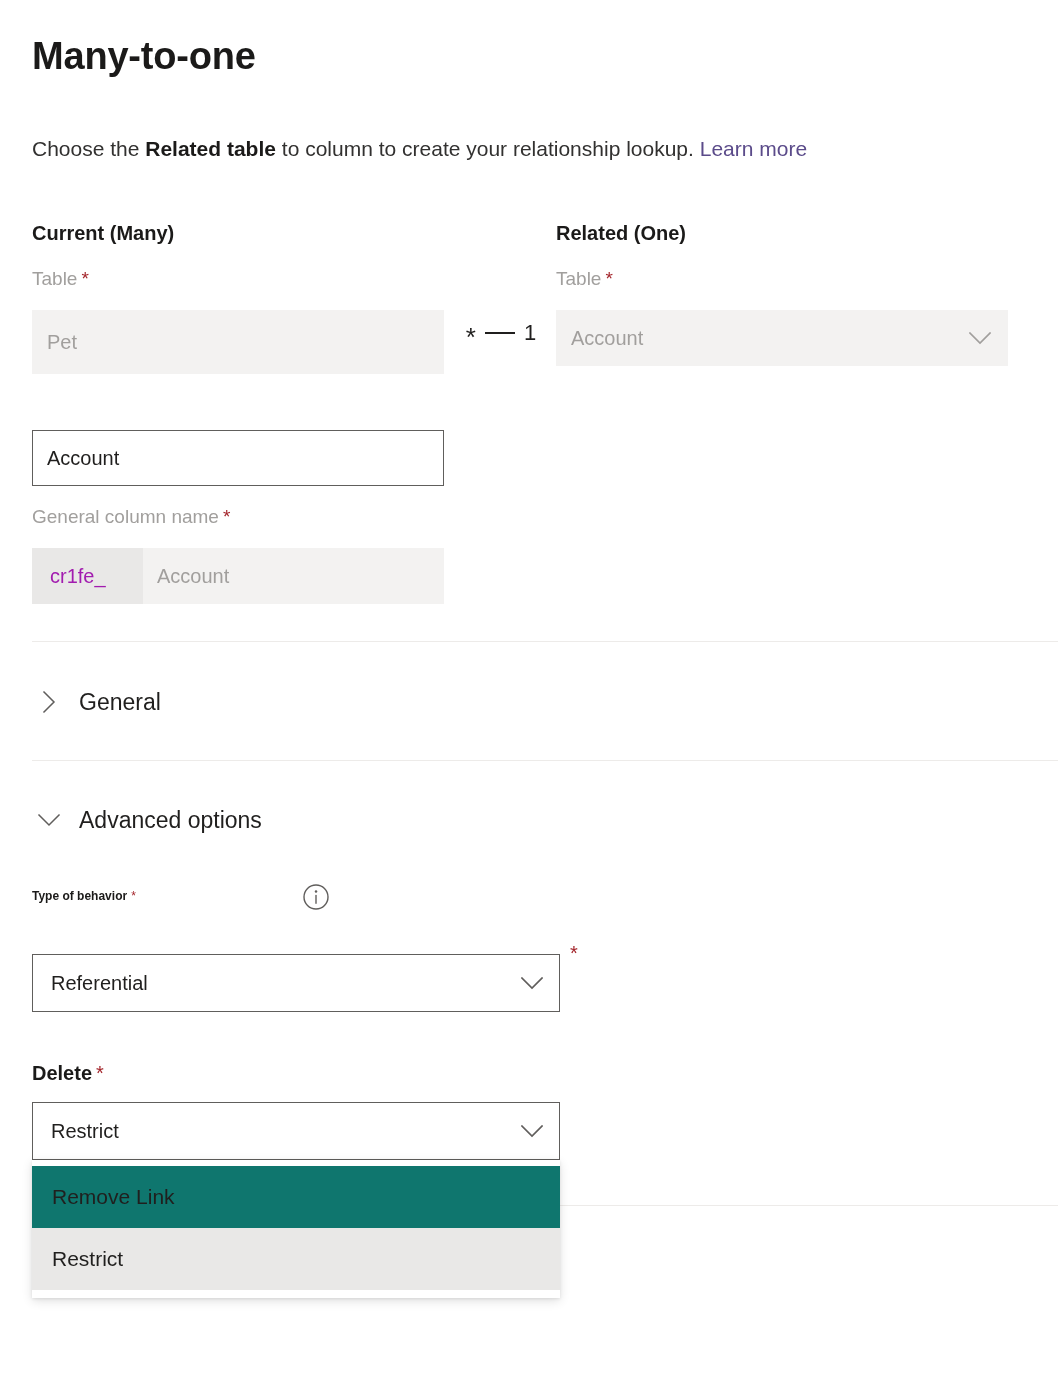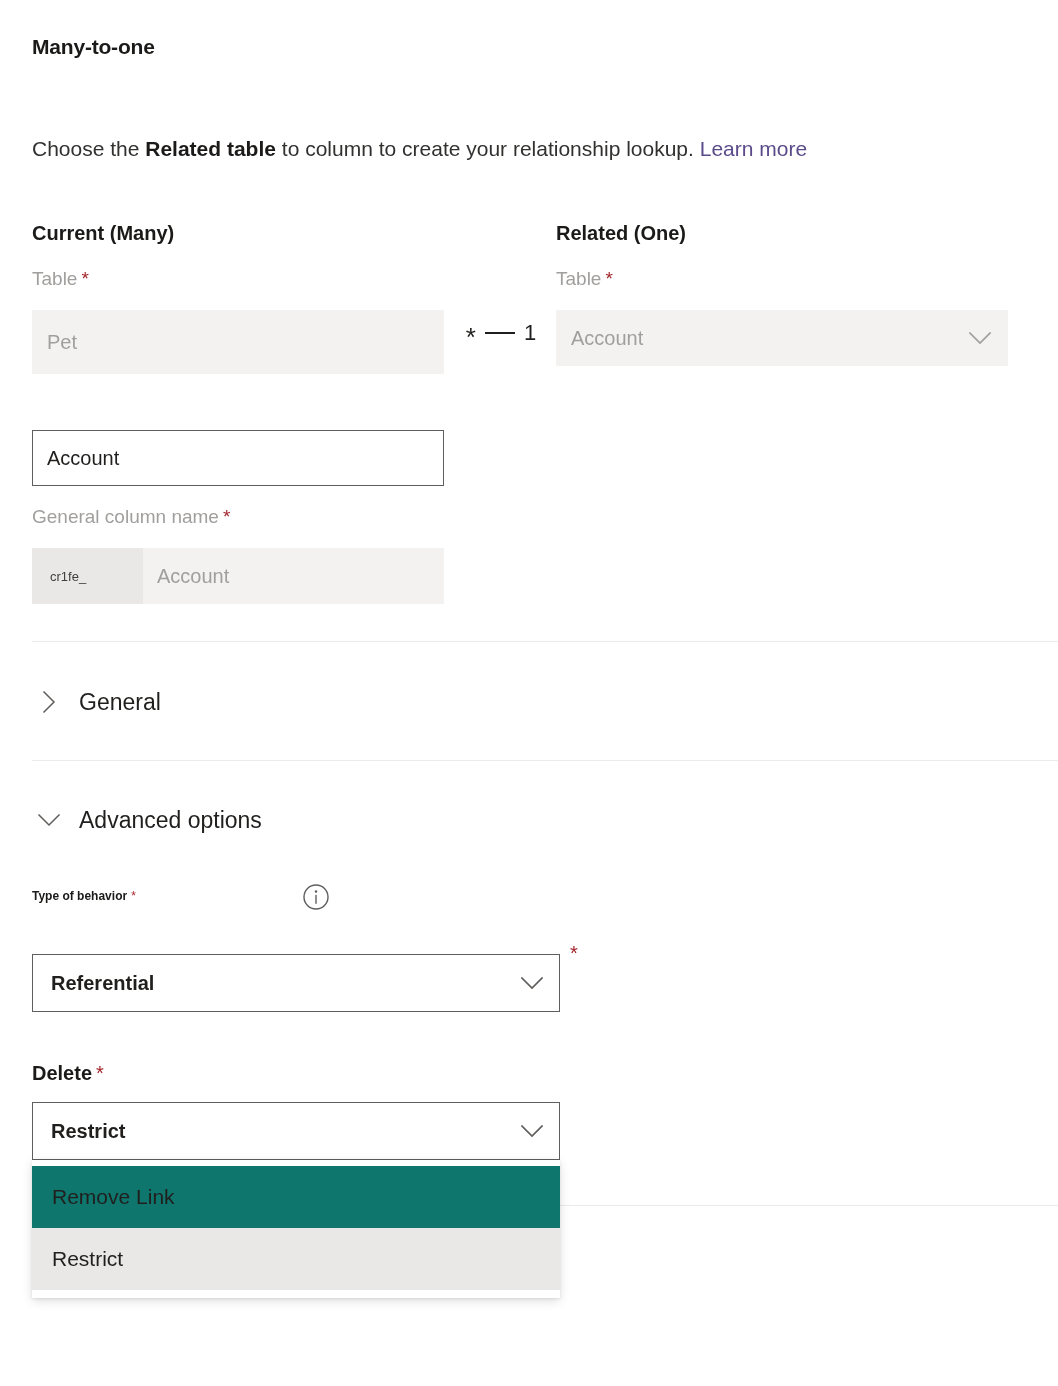--- a/index.html
+++ b/index.html
@@ -22,21 +22,21 @@
     width: 1058px;
     height: 1386px;
     overflow: hidden;
   }
 
   
   .page-title {
     position: absolute;
     left: 32px;
     top: 34px;
-    font-size: 21px;
+    font-size: 38px;
     font-weight: bold;
     letter-spacing: -0.2px;
     color: #1b1a19;
     line-height: 1.2;
   }
 
   
   .description {
     position: absolute;
     left: 32px;
@@ -118,22 +118,22 @@
     width: 412px; height: 56px;
     display: flex;
     box-sizing: border-box;
   }
   .prefix-box {
     width: 111px;
     background: #e9e8e7;
     display: flex;
     align-items: center;
     box-sizing: border-box;
-    font-size: 13px;
-    color: #404040;
+    font-size: 20px;
+    color: #a21caf;
     text-align: right;
   }
   .prefix-box .txt { padding-left: 18px; }
   .name-box {
     flex: 1;
     background: #f3f2f1;
     display: flex;
     align-items: center;
     box-sizing: border-box;
     font-size: 20px;
@@ -244,21 +244,20 @@
     display: flex;
     align-items: center;
     font-size: 20px;
     color: #201f1e;
     cursor: pointer;
   }
   .select-box .txt {
     padding-left: 18px;
     flex: 1;
     white-space: nowrap;
-    font-weight: bold;
   }
   .sel-behavior { left: 32px; top: 954px; width: 528px; height: 58px; }
   .sel-delete   { left: 32px; top: 1102px; width: 528px; height: 58px; }
 
   .sel-asterisk {
     position: absolute;
     left: 570px;
     top: 942px;
     font-size: 20px;
     color: #a4262c;

